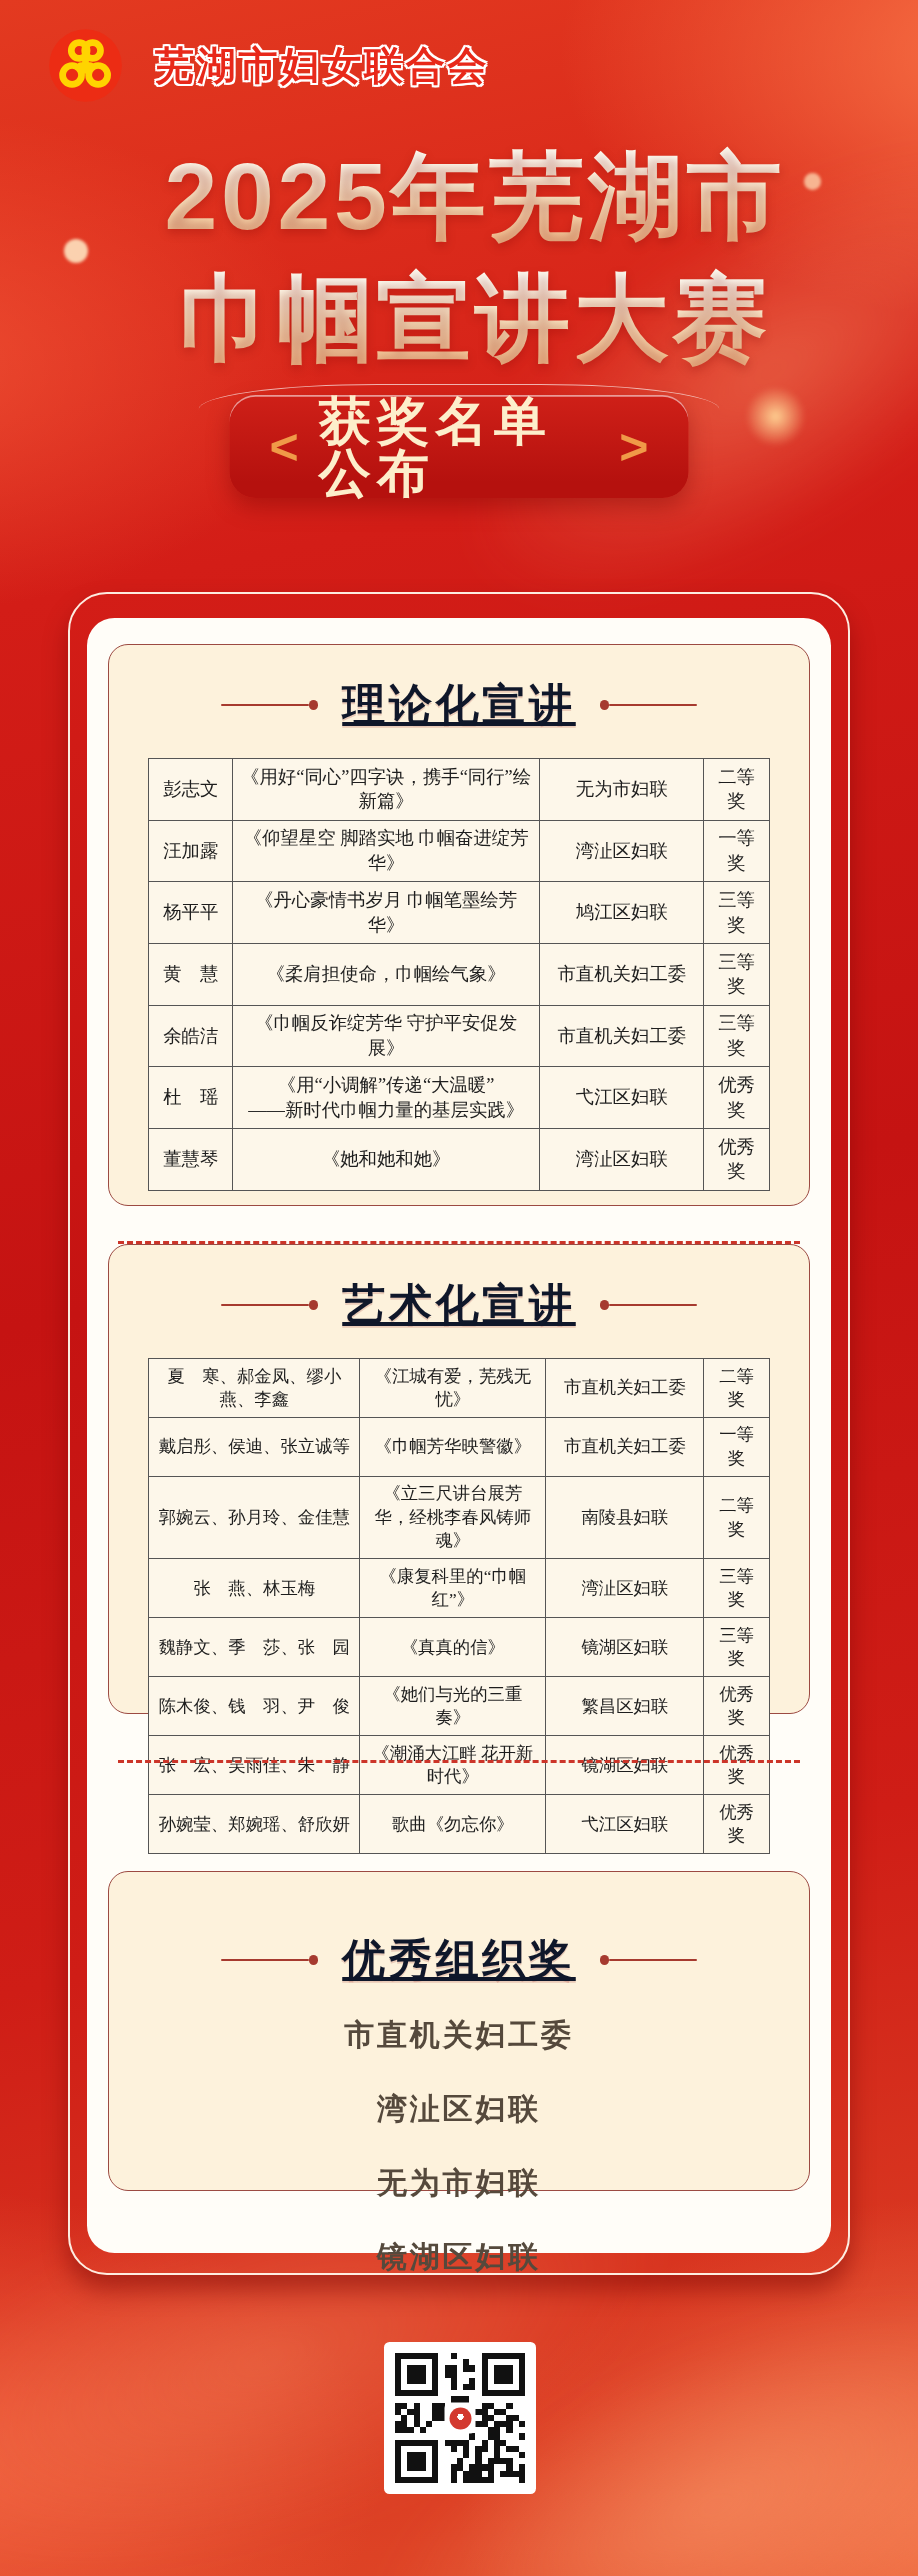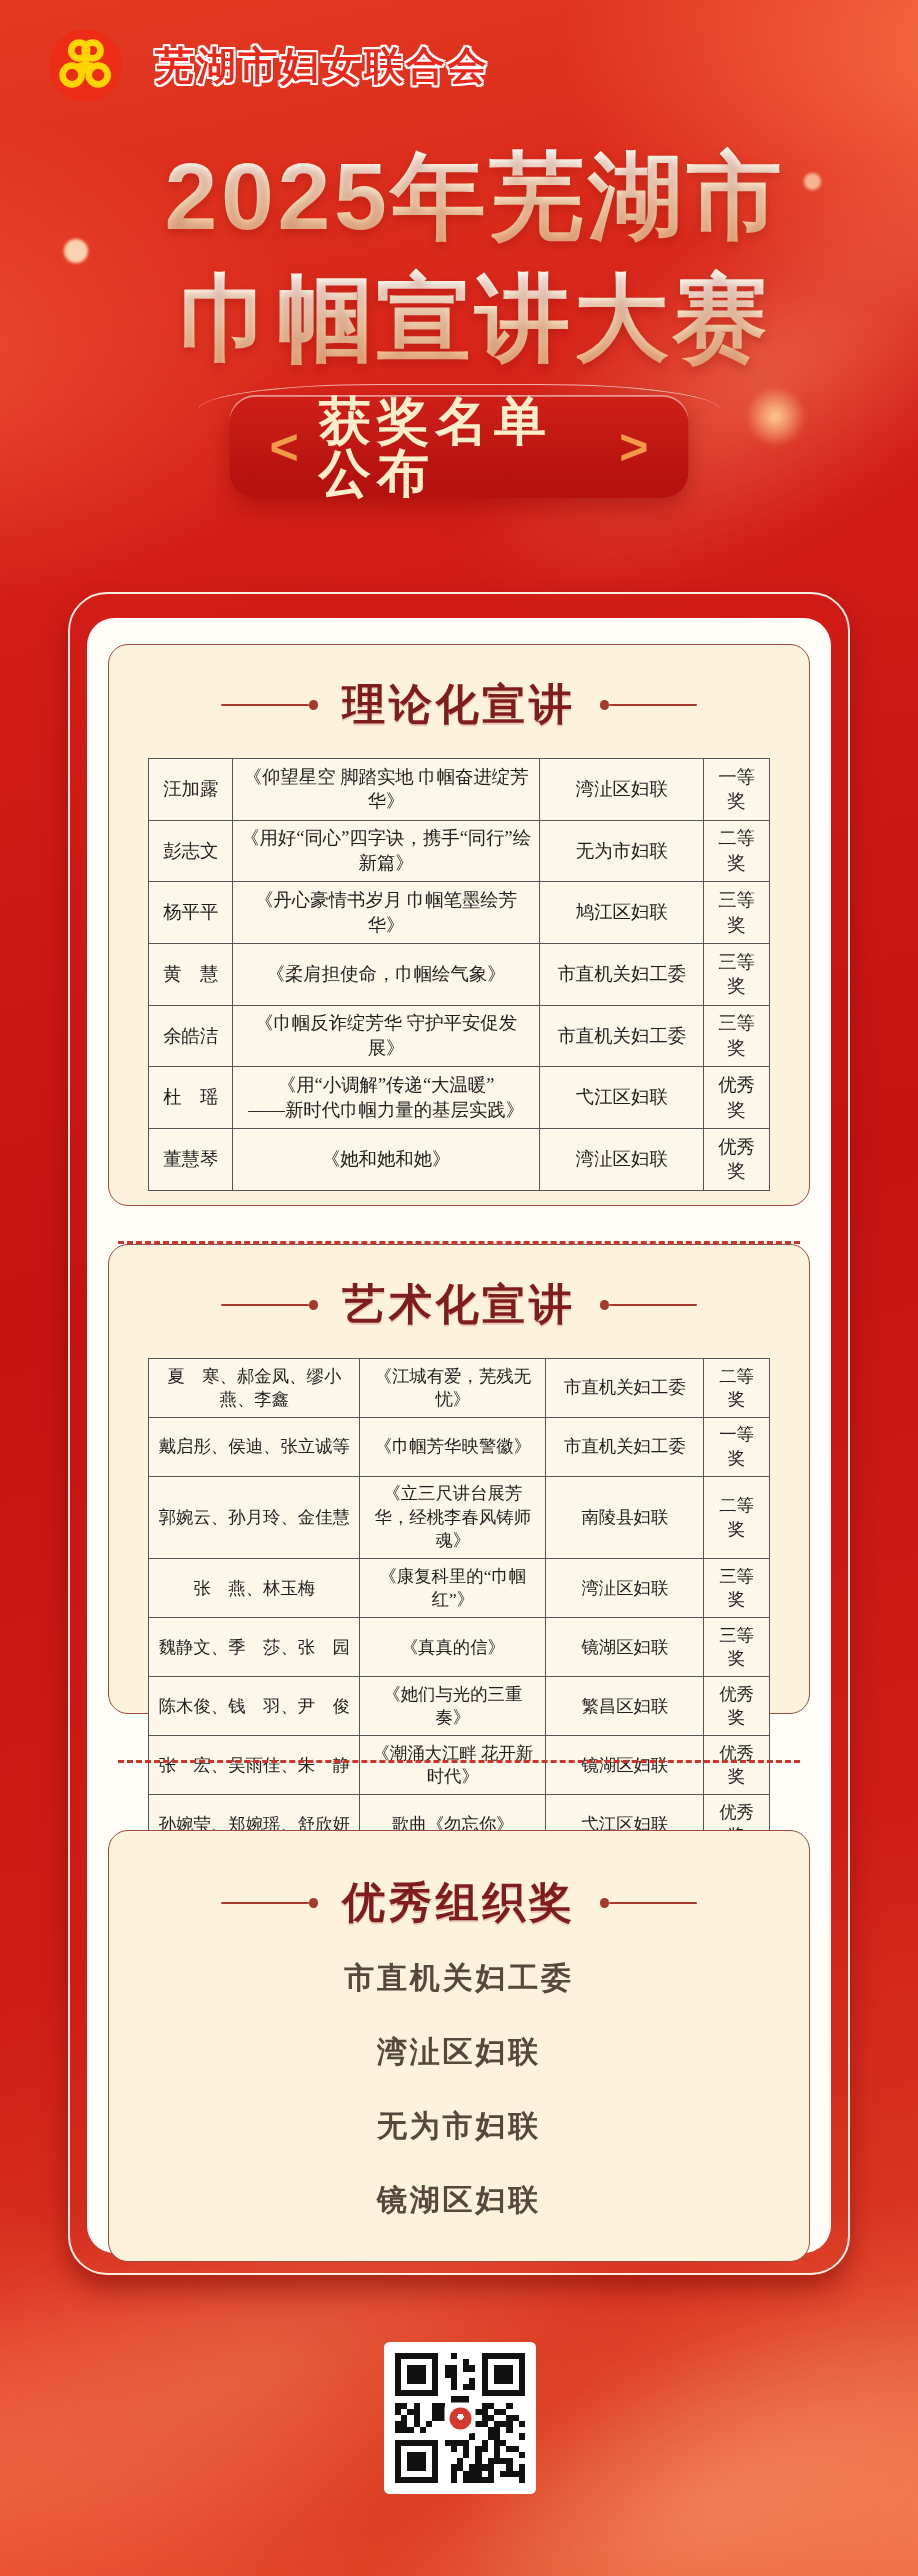--- a/index.html
+++ b/index.html
@@ -79,30 +79,30 @@
     background:#fffdf8; border-radius:27.5px;
     padding:26px 21px 0 21px;
   }
 
   .card {
     background:#fdf2dc; border:1.8px solid #9c4a42; border-radius:20px;
     padding:31px 39px 27.5px 39px; position:relative;
   }
   .card-theory { height:562px; }
   .card-art    { height:470px; }
-  .card-org    { height:432px; margin-top:67px; padding-top:43px; }
+  .card-org    { height:320px; margin-top:108px; padding-top:59px; }
 
   .divider { border-top:3.7px dashed #cc3529; margin:33px 9.2px 0 9.2px; height:0; }
   .card-theory + .divider, .card-art + .divider { position:relative; }
   .div-1 { margin-top:35px; }
   .div-2 { margin-top:46px; }
 
   .sec-head { display:flex; align-items:center; justify-content:center; gap:24px; margin-bottom:24px; }
-  .sec-title { font-size:43px; font-weight:900; letter-spacing:3.7px; color:#7f1d1d;
-    text-shadow:0 1.8px 0 rgba(150,30,20,.18); }
+  .sec-title { font-size:43px; font-weight:900; letter-spacing:3.7px; color:#0f172a;
+    text-shadow:0 1.8px 0 rgba(150,30,20,.18);text-decoration:underline; }
   .orn { display:flex; align-items:center; }
   .orn .line { width:88px; height:2.8px; background:#a63a2f; border-radius:1.8px; }
   .orn .dot  { width:9.2px; height:9.2px; border-radius:50%; background:#a63a2f; }
 
   
   table.awards { width:100%; border-collapse:collapse; table-layout:fixed; }
   table.awards td {
     border:1.5px solid #555; background:#fdf7ea;
     font-family:"Liberation Serif", serif; color:#1e1e1e;
     text-align:center; vertical-align:middle;
@@ -190,30 +190,30 @@
         </div>
         <table class="awards t-theory">
           <colgroup>
               <col class="c1">
               <col class="c2">
               <col class="c3">
               <col class="c4">
             </colgroup>
           <tbody>
               <tr>
+                <td>彭志文</td>
+                <td>《用好“同心”四字诀，携手“同行”绘新篇》</td>
+                <td>无为市妇联</td>
+                <td>二等奖</td>
+              </tr>
+              <tr>
                 <td>汪加露</td>
                 <td>《仰望星空 脚踏实地 巾帼奋进绽芳华》</td>
                 <td>湾沚区妇联</td>
                 <td>一等奖</td>
-              </tr>
-              <tr>
-                <td>彭志文</td>
-                <td>《用好“同心”四字诀，携手“同行”绘新篇》</td>
-                <td>无为市妇联</td>
-                <td>二等奖</td>
               </tr>
               <tr>
                 <td>杨平平</td>
                 <td>《丹心豪情书岁月 巾帼笔墨绘芳华》</td>
                 <td>鸠江区妇联</td>
                 <td>三等奖</td>
               </tr>
               <tr>
                 <td>黄　慧</td>
                 <td>《柔肩担使命，巾帼绘气象》</td>

